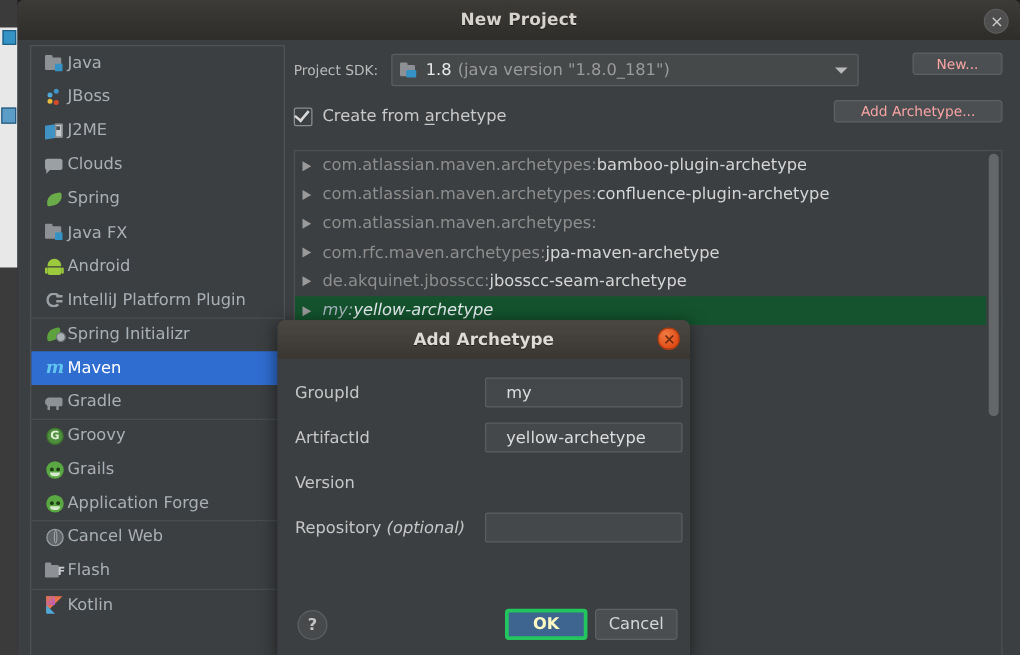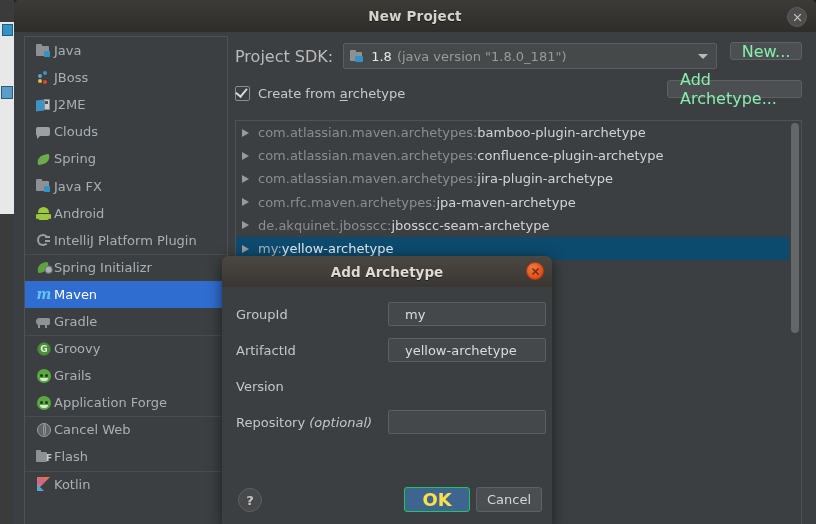--- a/index.html
+++ b/index.html
@@ -223,21 +223,21 @@
 
   
   .right-pane {
     position: absolute;
     left: 221px; top: 4px; right: 8px; bottom: 0;
   }
   .sdk-row {
     position:absolute; left:0; top:6px; width: 100%; height: 28px;
     display:flex; align-items:center;
   }
-  .sdk-label { color:#bbbbbb; font-size:16px; margin-right:10px; }
+  .sdk-label { color:#bbbbbb; font-size:11px; margin-right:10px; }
   .sdk-combo {
     width: 374px; height: 26px;
     background: #45494a;
     border: 1px solid #5a5e60;
     border-radius: 2px;
     display:flex; align-items:center;
     padding: 0 6px;
     box-sizing: border-box;
     position: relative;
     text-align: center;
@@ -254,22 +254,22 @@
     position:absolute; right:8px; top:50%; margin-top:-2px;
     width:0; height:0;
     border-left:5px solid transparent; border-right:5px solid transparent;
     border-top:5px solid #b9b9b9;
   }
   .btn {
     height: 18px;
     background: #4b4f51;
     border: 1px solid #5d6163;
     border-radius: 3px;
-    color: #86efac;
-    font-size: 16px;
+    color: #fca5a5;
+    font-size: 11px;
     display:flex; align-items:center; justify-content:center;
     padding: 0 12px;
     box-sizing: border-box;
   }
   .btn-new {
     position:absolute; right:6px; top:6px; width:72px;
   }
   .cfa-row {
     position:absolute; left:0; top:44px; width:100%; height:26px;
     display:flex; align-items:center;
@@ -306,21 +306,21 @@
   }
   .arch-row {
     height: 23.2px;
     display:flex; align-items:center;
     padding-left: 6px;
     box-sizing: border-box;
     font-size: 13px;
     white-space: nowrap;
     position: relative;
   }
-  .arch-row.selected { background:#0c4a6e; }
+  .arch-row.selected { background:#14532d;font-style:italic; }
   .arrow {
     width:0; height:0; flex:0 0 auto;
     border-top:4.5px solid transparent;
     border-bottom:4.5px solid transparent;
     border-left:7px solid #9a9a9a;
     margin-right: 9px;
   }
   .arch-group { color:#8d8d8d; }
   .arch-name { color:#d4d4d4; }
   .arch-row.selected .arch-group { color:#a6b4bd; }
@@ -399,23 +399,23 @@
     width:24px; height:24px; border-radius:50%;
     background:#47494b; border:1px solid #5d6062;
     display:flex; align-items:center; justify-content:center;
     color:#c4c4c4; font-size:13px; font-weight:bold;
     box-sizing:border-box;
   }
   .btn-ok {
     position:absolute; right:82px; bottom:14px;
     width:66px; height:25px;
     background:#3d6590;
-    border:1px solid #22c55e;
+    border:3px solid #22c55e;
     border-radius:3px;
-    color:#fde047; font-size:18px; font-weight:bold;
+    color:#fef9c3; font-size:13px; font-weight:bold;
     display:flex; align-items:center; justify-content:center;
     box-sizing:border-box;
   }
   .btn-cancel {
     position:absolute; right:10px; bottom:14px;
     width:66px; height:25px;
     background:#4a4e50;
     border:1px solid #5d6163;
     border-radius:3px;
     color:#d6d6d6; font-size:13px;
@@ -637,21 +637,20 @@
             <span class="arch-name">bamboo-plugin-archetype</span>
           </div>
           <div class="arch-row">
             <span class="arrow"></span>
             <span class="arch-group">com.atlassian.maven.archetypes:</span>
             <span class="arch-name">confluence-plugin-archetype</span>
           </div>
           <div class="arch-row">
             <span class="arrow"></span>
             <span class="arch-group">com.atlassian.maven.archetypes:</span>
-            <span class="arch-name">jira-plugin-archetype</span>
           </div>
           <div class="arch-row">
             <span class="arrow"></span>
             <span class="arch-group">com.rfc.maven.archetypes:</span>
             <span class="arch-name">jpa-maven-archetype</span>
           </div>
           <div class="arch-row">
             <span class="arrow"></span>
             <span class="arch-group">de.akquinet.jbosscc:</span>
             <span class="arch-name">jbosscc-seam-archetype</span>

